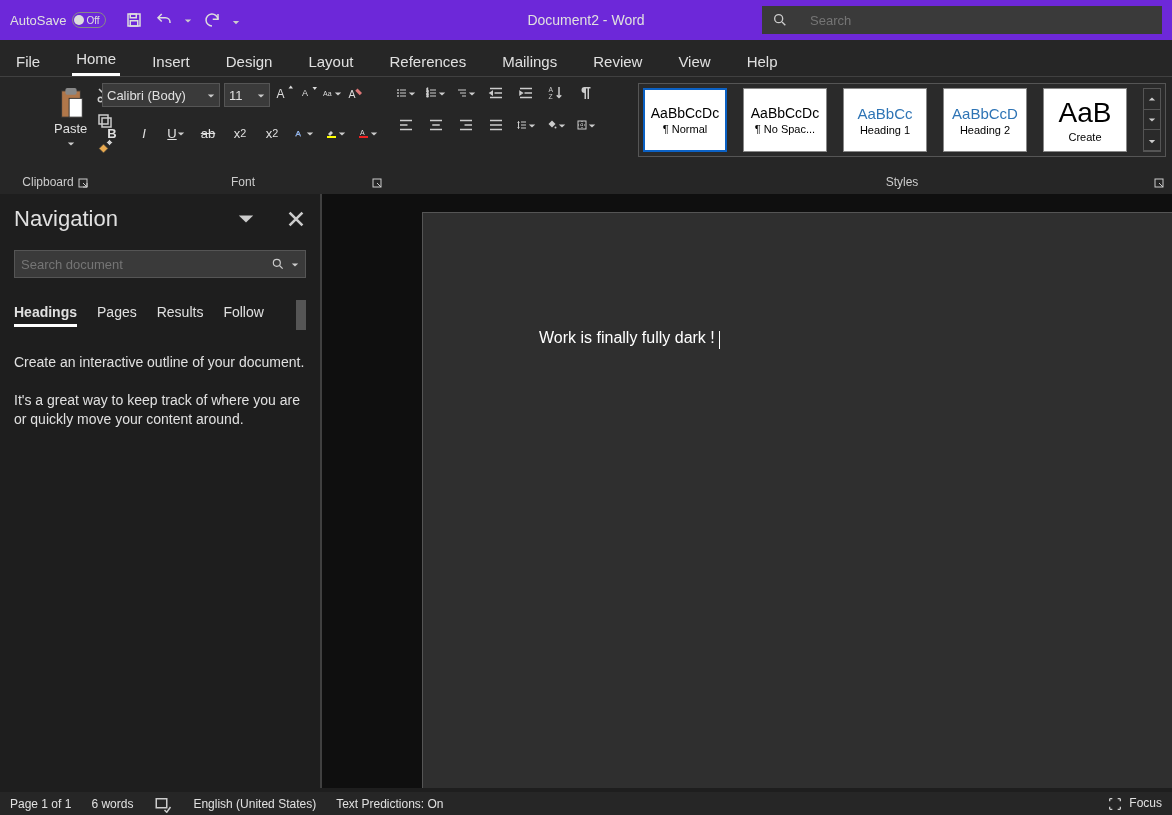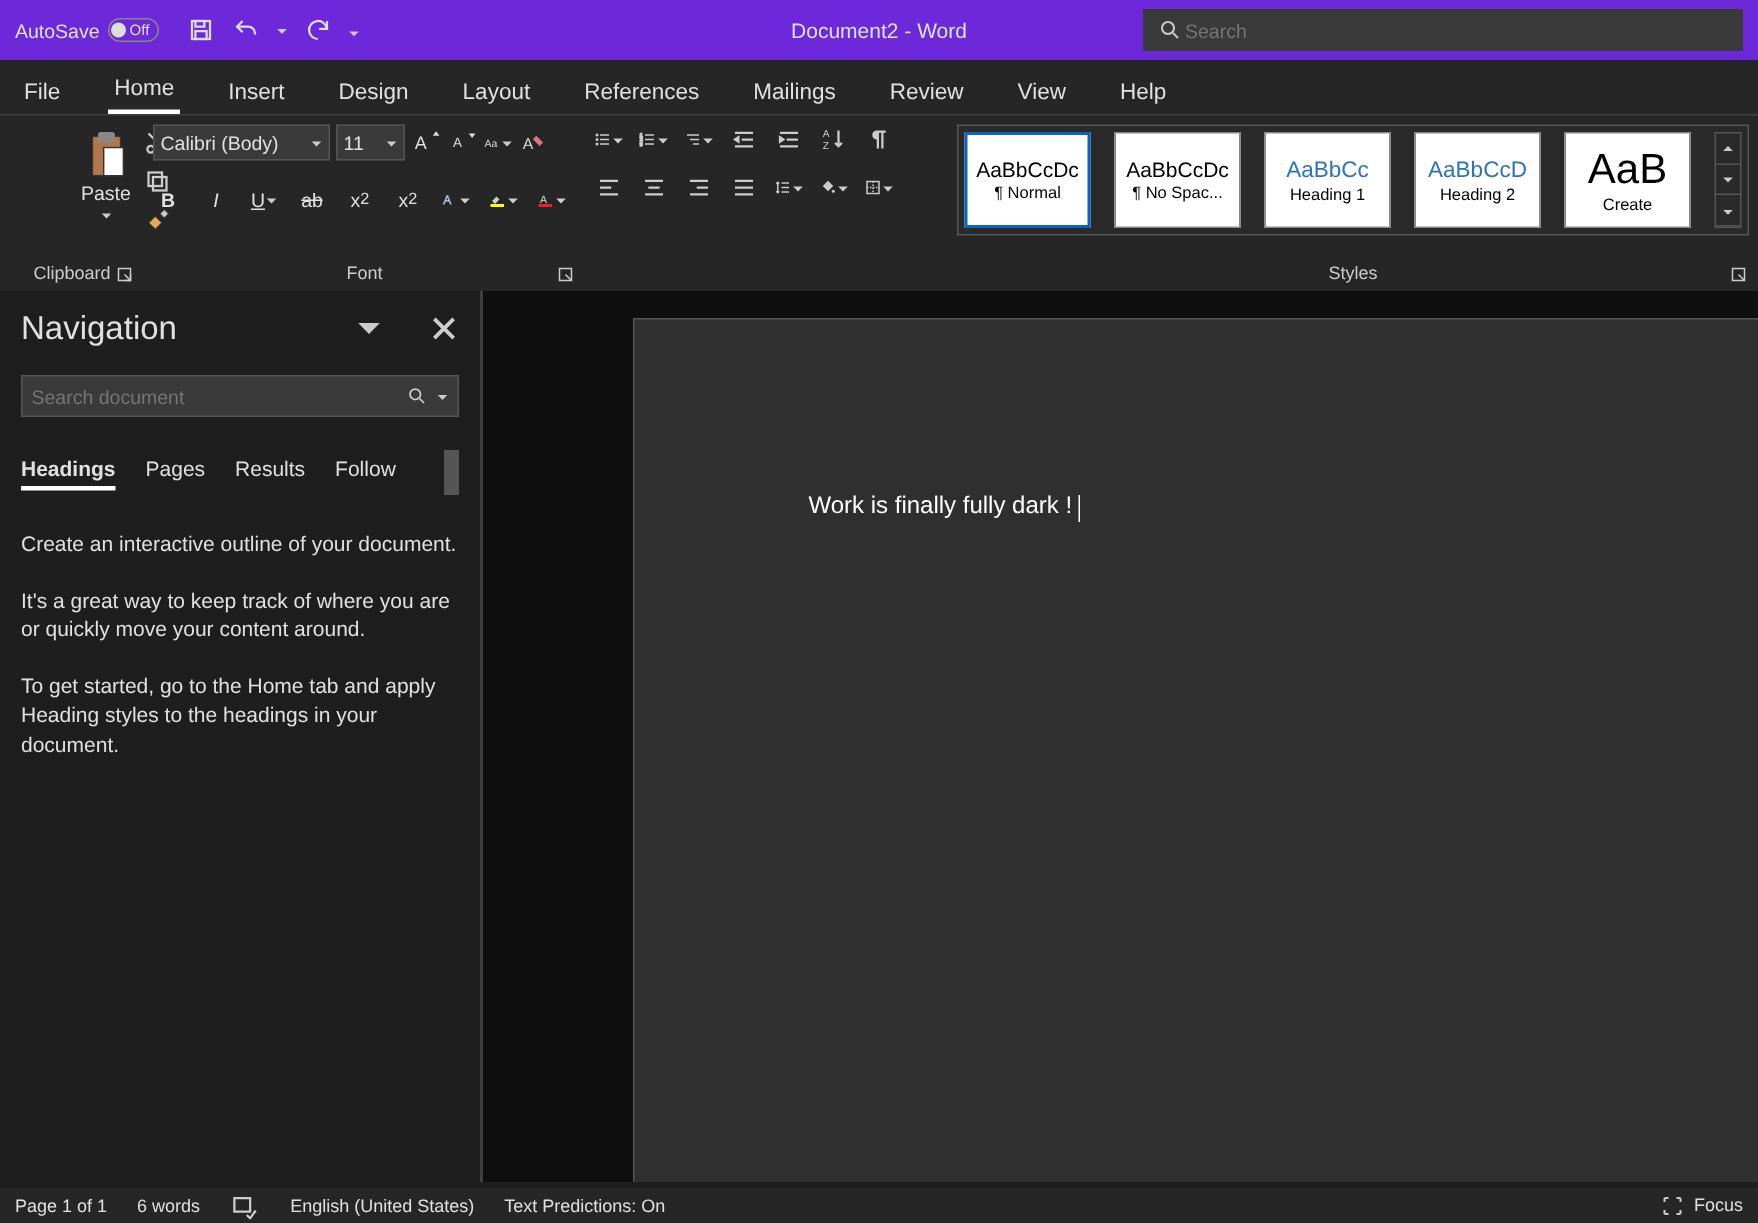--- a/index.html
+++ b/index.html
@@ -5,36 +5,36 @@
 *{box-sizing:border-box;margin:0;padding:0;font-family:"Segoe UI",Arial,sans-serif;}
 body{background:#1e1e1e;color:#e0e0e0;font-size:13px;width:1172px;height:815px;overflow:hidden;position:relative;}
 .titlebar{height:40px;background:#6d28d9;display:flex;align-items:center;padding:0 10px;gap:10px;}
 .autosave{display:flex;align-items:center;gap:6px;font-size:13px;}
 .toggle{width:34px;height:16px;border:1px solid #888;border-radius:8px;display:flex;align-items:center;padding:1px;justify-content:flex-start;}
 .toggle-knob{width:10px;height:10px;background:#ddd;border-radius:50%;}
 .toggle-label{font-size:10px;margin-left:2px;}
 .qat{display:flex;align-items:center;gap:10px;margin-left:8px;}
 .qat svg{width:18px;height:18px;}
 .doc-title{position:absolute;left:50%;transform:translateX(-50%);font-size:14px;}
-.search-box{margin-left:auto;width:400px;height:28px;background:#3a3a3a;display:flex;align-items:center;padding:0 10px;gap:2px;}
+.search-box{margin-left:auto;width:400px;height:28px;background:#3a3a3a;display:flex;align-items:center;padding:0 10px;gap:22px;}
 .search-box input{background:transparent;border:none;color:#ccc;font-size:13px;outline:none;flex:1;}
 .tabs{height:36px;background:#262626;display:flex;align-items:flex-end;padding:0 12px;gap:28px;font-size:15px;}
 .tab{padding:6px 4px;cursor:pointer;}
 .tab.active{border-bottom:3px solid #fff;font-weight:500;}
 .ribbon{height:118px;background:#262626;border-top:1px solid #404040;display:flex;padding:4px 0 0 0;}
 .group{border-right:0;padding:2px 6px;display:flex;flex-direction:column;justify-content:space-between;position:relative;}
 .group-body{display:flex;align-items:flex-start;gap:4px;flex:1;}
 .group-label{text-align:center;font-size:12px;color:#ccc;height:20px;line-height:20px;position:relative;}
 .dlg{position:absolute;right:2px;top:2px;}
 .dlg svg{width:10px;height:10px;}
 .paste-btn{display:flex;flex-direction:column;align-items:center;padding:4px;cursor:pointer;margin-left:44px;}
 .paste-btn svg{width:30px;height:34px;}
 .mini-col{display:flex;flex-direction:column;gap:6px;padding-top:2px;}
 .mini-col svg{width:18px;height:18px;}
-.font-row1{display:flex;align-items:center;gap:4px;}
+.font-row1{display:flex;gap:4px;}
 .font-row2{display:flex;align-items:center;gap:12px;margin-top:12px;}
 .combo{background:#3a3a3a;border:1px solid #555;height:24px;display:flex;align-items:center;padding:0 4px;font-size:13px;}
 .combo .chev{margin-left:auto;}
 .ic{width:20px;height:20px;display:flex;align-items:center;justify-content:center;cursor:pointer;}
 .ic svg{width:18px;height:18px;}
 .chev{display:inline-block;}
 .chev svg{width:8px;height:8px;}
 .para-rows{display:flex;flex-direction:column;gap:12px;}
 .para-row{display:flex;align-items:center;gap:10px;}
 .styles-gallery{display:flex;gap:16px;padding:4px;border:1px solid #555;background:#2a2a2a;}
@@ -451,21 +451,20 @@
     <div class="nav-tabs">
       <div class="nav-tab active">Headings</div>
       <div class="nav-tab">Pages</div>
       <div class="nav-tab">Results</div>
       <div class="nav-tab">Follow</div>
       <div class="nav-scroll"></div>
     </div>
     <div class="nav-body">
       <p>Create an interactive outline of your document.</p>
       <p>It's a great way to keep track of where you are or quickly move your content around.</p>
-      <p>To get started, go to the Home tab and apply Heading styles to the headings in your document.</p>
     </div>
   </div>
   <div class="doc-area">
     <div class="page">
       <span class="page-text">Work is finally fully dark !</span><span class="cursor"></span>
     </div>
   </div>
 </div>
 
 <div class="status">

